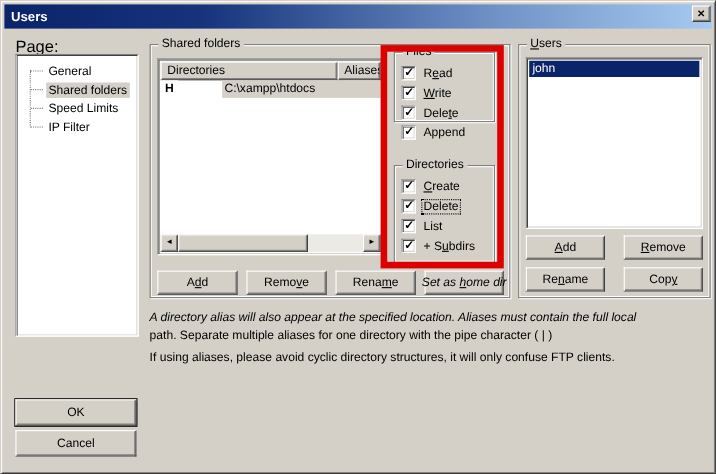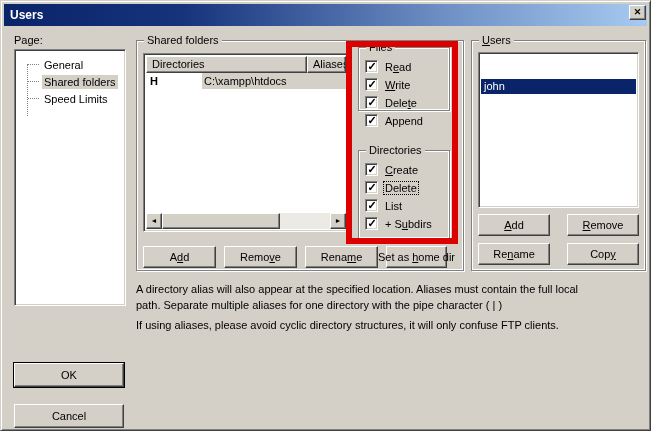--- a/index.html
+++ b/index.html
@@ -20,21 +20,21 @@
     color:#fff; font-weight:bold; font-size:12px; line-height:22px; padding-left:6px;
   }
   .close-btn {
     position:absolute; top:4px; right:4px; width:17px; height:15px;
     background:#d4d0c8; border:1px solid; border-color:#fff #404040 #404040 #fff;
     box-shadow: inset -1px -1px 0 #808080;
     font-size:9px; font-weight:bold; color:#000; text-align:center; line-height:13px;
     cursor:default;
   }
 
-  .lbl { position:absolute; font-size:11px; }
+  .lbl { position:absolute; font-size:15px; }
 
   .sunken {
     background:#fff; border:1px solid; border-color:#808080 #ffffff #ffffff #808080;
     box-shadow: inset 1px 1px 0 #404040, inset -1px -1px 0 #d4d0c8;
   }
 
   .groupbox {
     position:absolute; border:1px solid #808080;
     box-shadow: inset 1px 1px 0 #ffffff, inset -1px -1px 0 #ffffff, 1px 1px 0 #ffffff;
   }
@@ -98,21 +98,21 @@
     border:1px solid; border-color:#808080 #ffffff #ffffff #808080;
     box-shadow: inset 1px 1px 0 #404040, inset -1px -1px 0 #d4d0c8;
     display:flex; align-items:center; justify-content:center;
   }
   .cmark { font-size:11px; font-weight:bold; line-height:11px; margin:-1px 0 0 1px; }
   .cblabel { margin-left:6px; white-space:nowrap; padding:0 1px; }
   .cblabel.focus { outline:1px dotted #000; }
 
   
   .listbox { position:absolute; left:477px; top:51px; width:161px; height:156px; }
-  .lb-inner { position:absolute; inset:2px; background:#fff; overflow:hidden;margin-top:24px; }
+  .lb-inner { position:absolute; inset:2px; background:#fff; overflow:hidden; }
   .lb-item { height:15px; line-height:15px; padding-left:3px; cursor:default; }
   .lb-item.selected { background:#0a246a; color:#fff; }
 
   .helpline { position:absolute; left:135px; width:515px; font-size:11px; white-space:nowrap; }
 
   .red-rect { position:absolute; left:345px; top:40px; width:112px; height:203px;
     border:6px solid #dd0000; z-index:50; pointer-events:none; }
 </style>
 </head>
 <body>
@@ -135,20 +135,24 @@
         <span class="tree-text">General</span>
       </div>
       <div class="tree-item selected">
         <span class="tree-stub"></span>
         <span class="tree-text">Shared folders</span>
       </div>
       <div class="tree-item">
         <span class="tree-stub"></span>
         <span class="tree-text">Speed Limits</span>
       </div>
+      <div class="tree-item">
+        <span class="tree-stub"></span>
+        <span class="tree-text">IP Filter</span>
+      </div>
     </div>
   </div>
 
   <div class="groupbox" style="left:135px; top:39px; width:328px; height:231px;">
     <span class="group-label">Shared folders</span>
   </div>
 
   <div class="listview sunken">
     <div class="lv-header">
       <div class="lv-col" style="width:161px;">Directories</div>
@@ -228,21 +232,21 @@
 
   <div class="btn" style="left:142px; top:245px; width:73px; height:22px;">
     <span><span>A</span><span class="ak">d</span><span>d</span></span>
   </div>
   <div class="btn" style="left:223px; top:245px; width:73px; height:22px;">
     <span><span>Remo</span><span class="ak">v</span><span>e</span></span>
   </div>
   <div class="btn" style="left:304px; top:245px; width:73px; height:22px;">
     <span><span>Rena</span><span class="ak">m</span><span>e</span></span>
   </div>
-  <div class="btn" style="left:385px; top:245px; width:61px; height:22px;">
+  <div class="btn" style="left:385px; top:245px; width:72px; height:22px;font-style:italic;">
     <span><span>Set as </span><span class="ak">h</span><span>ome dir</span></span>
   </div>
 
   <div class="groupbox" style="left:470px; top:39px; width:175px; height:231px;">
     <span class="group-label"><span></span><span class="ak">U</span><span>sers</span></span>
   </div>
   <div class="listbox sunken">
     <div class="lb-inner">
       <div class="lb-item selected">john</div>
     </div>
@@ -253,26 +257,26 @@
   <div class="btn" style="left:566px; top:213px; width:72px; height:22px;">
     <span><span></span><span class="ak">R</span><span>emove</span></span>
   </div>
   <div class="btn" style="left:477px; top:242px; width:72px; height:22px;">
     <span><span>Re</span><span class="ak">n</span><span>ame</span></span>
   </div>
   <div class="btn" style="left:566px; top:242px; width:72px; height:22px;">
     <span><span>Cop</span><span class="ak">y</span><span></span></span>
   </div>
 
-  <div class="helpline" style="top:282px;">A directory alias will also appear at the specified location. Aliases must contain the full local</div>
+  <div class="helpline" style="top:282px;font-style:italic;">A directory alias will also appear at the specified location. Aliases must contain the full local</div>
   <div class="helpline" style="top:318px;">If using aliases, please avoid cyclic directory structures, it will only confuse FTP clients.</div>
   <div class="helpline" style="top:298px;">path. Separate multiple aliases for one directory with the pipe character ( | )</div>
 
   <div class="btn default" style="left:13px; top:362px; width:110px; height:24px;">
     <span>OK</span>
   </div>
-  <div class="btn" style="left:13px; top:403px; width:110px; height:24px;">
+  <div class="btn" style="left:13px; top:390px; width:110px; height:24px;">
     <span>Cancel</span>
   </div>
 
   <div class="red-rect"></div>
 
 </div>
 
 </body></html>

